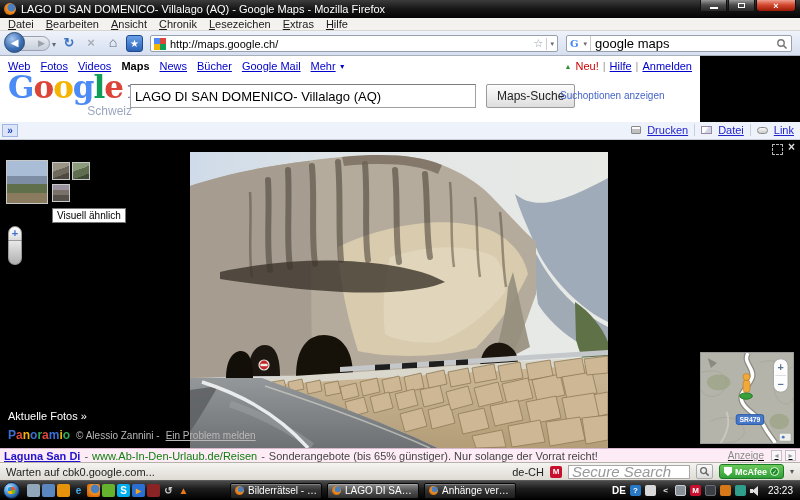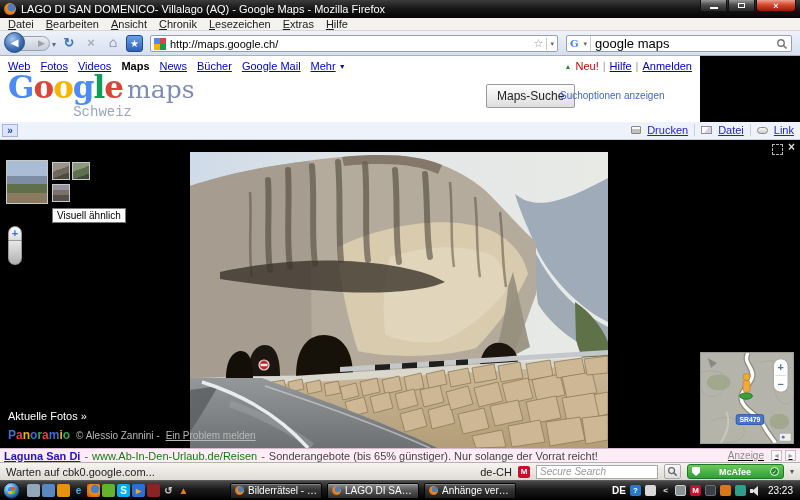--- a/index.html
+++ b/index.html
@@ -67,21 +67,21 @@
   .glink-caret{color:#0000cc;font-size:7px;margin-left:-7px;margin-right:10px;}
   #account-links{position:absolute;right:8px;top:4px;font-size:11px;display:flex;align-items:center;gap:4px;}
   .sprout{color:#2e8b2e;font-size:7px;}
   .new-label{color:#cc0000;}
   .acct-sep{color:#999;}
   .acct-link{color:#0000cc;text-decoration:underline;}
 
   #logo-wrap{position:absolute;left:8px;top:16px;width:118px;}
   #google-logo{font-family:"DejaVu Serif",serif;font-size:31px;font-weight:bold;letter-spacing:-1px;line-height:30px;}
   #logo-maps{font-size:25px;color:#7e8cb5;margin-left:4px;font-family:"DejaVu Serif",serif;}
-  #logo-region{position:absolute;right:-6px;top:32px;font-size:14px;color:#9aa6bf;font-family:Liberation Mono, monospace;}
+  #logo-region{position:absolute;right:-6px;top:32px;font-size:12px;color:#9aa6bf;}
   #maps-search-input{position:absolute;left:130px;top:28px;width:346px;height:24px;border:1px solid #a0a0a0;
     border-top-color:#7c7c7c;font-size:13px;padding:0 4px;font-family:"Liberation Sans",sans-serif;}
   #maps-search-btn{position:absolute;left:486px;top:28px;height:24px;padding:0 10px;font-size:12px;
     background:linear-gradient(#fdfdfd,#dedede);border:1px solid #9a9a9a;border-radius:2px;color:#222;
     font-family:"Liberation Sans",sans-serif;}
   #search-options{position:absolute;left:560px;top:34px;font-size:10px;color:#4565c8;}
 
   
   #actionbar{position:absolute;left:0;top:66px;width:800px;height:18px;background:#eef2fb;
     border-bottom:1px solid #c8cdd8;}
@@ -140,27 +140,27 @@
     font-size:8px;text-align:center;line-height:10px;}
 
   
   #statusbar{position:absolute;left:0;top:462px;width:800px;height:18px;
     background:linear-gradient(#f6f4f1,#dedbd4);border-top:1px solid #b5b2aa;
     display:flex;align-items:center;font-size:11px;color:#222;padding:0 6px;gap:6px;}
   #status-text{white-space:nowrap;}
   .flex1{flex:1;}
   .ss-shield{width:12px;height:12px;background:#c8102e;border-radius:2px;color:#fff;font-size:8px;
     font-weight:bold;text-align:center;line-height:12px;}
-  #secure-search{width:122px;height:14px;border:1px solid #a8a8a8;font-size:10px;font-style:italic;
+  #secure-search{width:122px;height:14px;border:1px solid #a8a8a8;font-size:15px;font-style:italic;
     padding:0 3px;font-family:"Liberation Sans",sans-serif;}
   #secure-search::placeholder{color:#999;}
   .mag-btn{width:17px;height:15px;background:linear-gradient(#fafafa,#ddd);border:1px solid #aaa;
     border-radius:2px;display:flex;align-items:center;justify-content:center;}
   #mcafee-btn{height:15px;padding:0 4px;border-radius:3px;border:1px solid #1d7a24;
-    background:linear-gradient(#6cc95a,#2f9e38);display:flex;align-items:center;gap:19px;}
+    background:linear-gradient(#6cc95a,#2f9e38);display:flex;align-items:center;gap:3px;}
   .mc-shield{width:8px;height:9px;background:#fff;clip-path:polygon(0 0,100% 0,100% 60%,50% 100%,0 60%);}
   #mcafee-label{color:#fff;font-weight:bold;font-size:9px;}
   .mc-check{width:9px;height:9px;border-radius:50%;background:#1d8a28;border:1px solid #e8ffe8;
     color:#fff;font-size:6px;text-align:center;line-height:8px;}
   .sb-caret{font-size:8px;color:#555;}
 
   
   #taskbar{position:absolute;left:0;top:480px;width:800px;height:20px;
     background:linear-gradient(#4a4a4a,#1d1d1d 40%,#000);border-top:1px solid #5a5a5a;
     display:flex;align-items:center;padding:0 3px;}
@@ -256,20 +256,21 @@
     <span class="acct-sep">|</span>
     <a class="acct-link">Hilfe</a>
     <span class="acct-sep">|</span>
     <a class="acct-link">Anmelden</a>
   </div>
 
   <div id="logo-wrap">
     <span id="google-logo"><span style="color: rgb(76, 139, 245);">G</span><span style="color: rgb(219, 68, 55);">o</span><span style="color: rgb(244, 180, 0);">o</span><span style="color: rgb(76, 139, 245);">g</span><span style="color: rgb(15, 157, 88);">l</span><span style="color: rgb(219, 68, 55);">e</span></span><span id="logo-maps">maps</span>
     <span id="logo-region">Schweiz</span>
   </div>
+  <input id="maps-search-input" value="LAGO DI SAN DOMENICO- Villalago (AQ)" style="">
   <button id="maps-search-btn">Maps-Suche</button>
   <a id="search-options">Suchoptionen anzeigen</a>
 
   <div id="actionbar">
     <div id="collapse-btn">»</div>
     <div id="abar-links">
       <span class="printer-icon"></span>
       <a class="abar-link">Drucken</a>
       <span class="abar-sep"></span>
       <span class="envelope-icon"></span>

